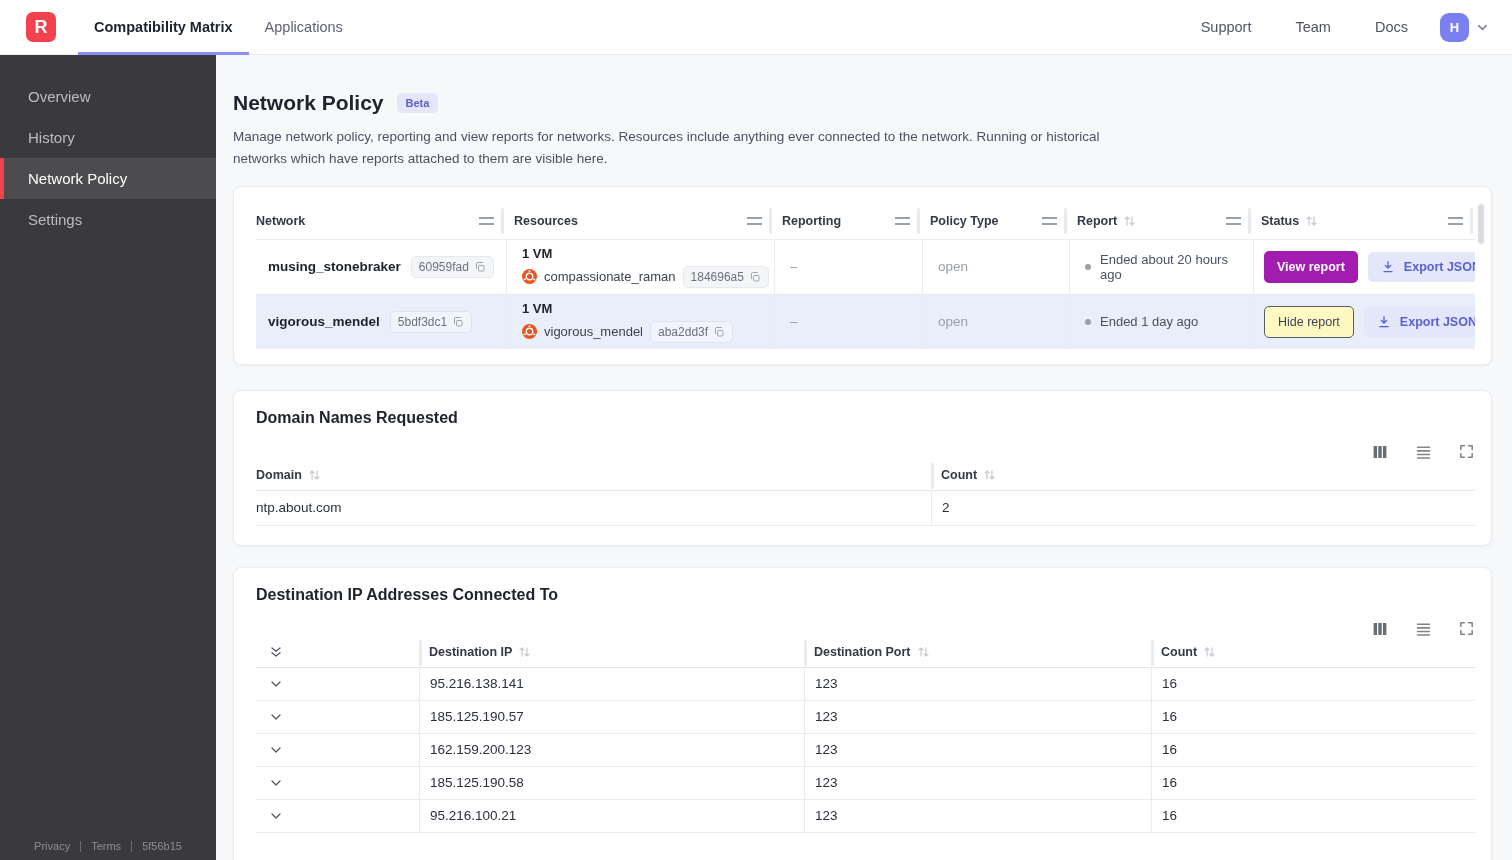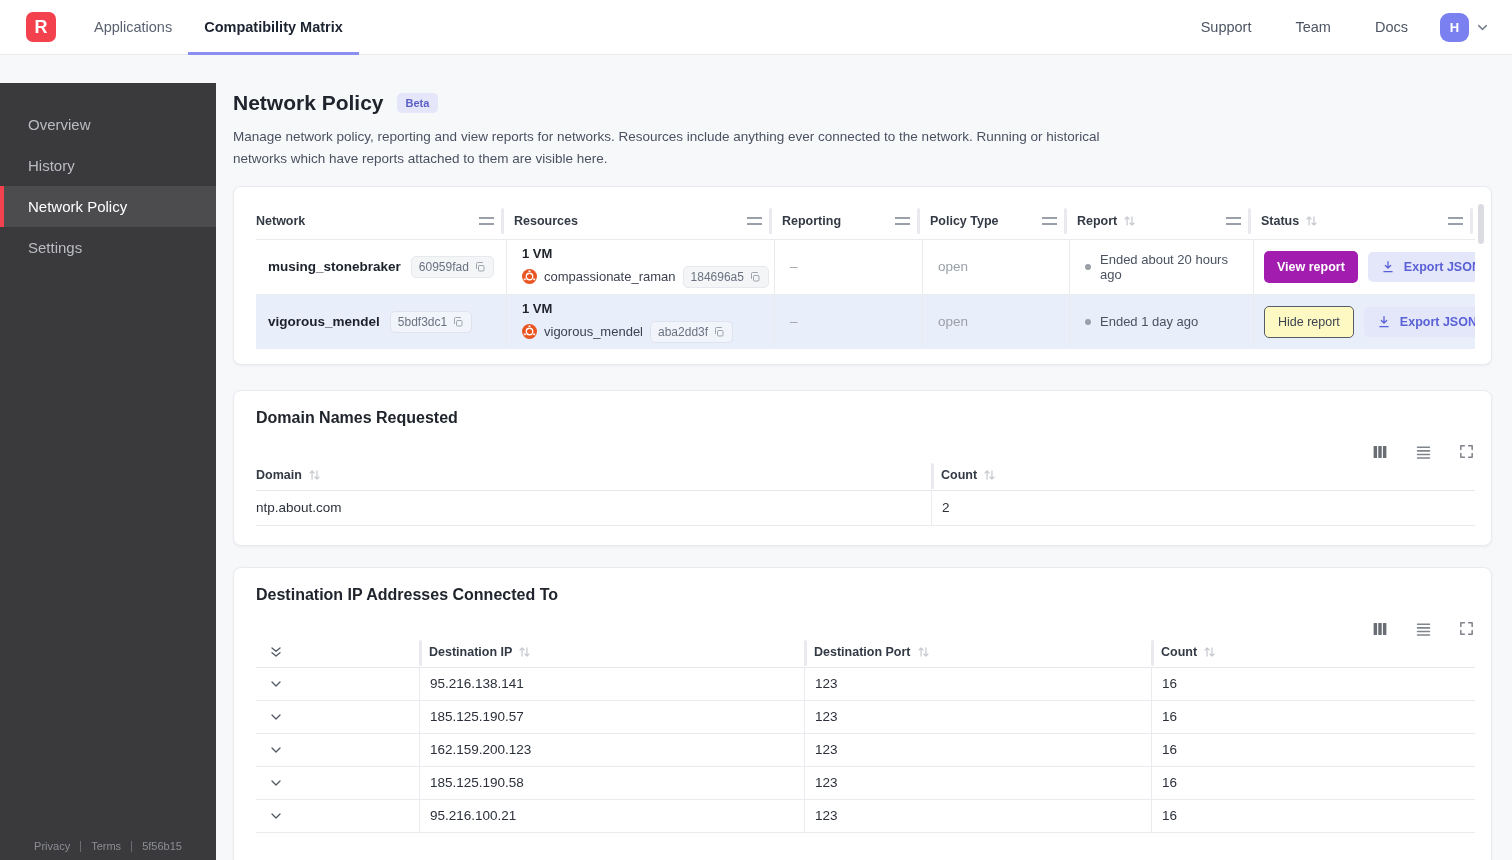--- a/index.html
+++ b/index.html
@@ -34,21 +34,20 @@
   .avatar {
     width:29px; height:29px; border-radius:9px; background:#7b80f0;
     color:#fff; font-size:13px; font-weight:600;
     display:flex; align-items:center; justify-content:center;
   }
 
   
   #sidebar {
     position:absolute; top:55px; left:0; bottom:0; width:216px;
     background:#3a3a3c;
-    margin-top:28px;
   }
   .side-items { margin-top:21px; }
   .side-item {
     height:41px; display:flex; align-items:center;
     padding-left:24px; border-left:4px solid transparent;
     color:#b9bcc2; font-size:15px; cursor:pointer;
   }
   .side-item.active {
     background:#4c4c4e; border-left-color:#f4414e; color:#fff;
   }
@@ -170,25 +169,25 @@
   .expander { margin-left:12px; display:flex; align-items:center; cursor:pointer; }
 </style>
 </head>
 <body>
 
 <div id="topnav">
   <div class="logo">
     <span>R</span>
   </div>
   <div class="nav-tabs">
+    <div class="nav-tab active">
+      <span>Compatibility Matrix</span>
+    </div>
     <div class="nav-tab">
       <span>Applications</span>
-    </div>
-    <div class="nav-tab active">
-      <span>Compatibility Matrix</span>
     </div>
   </div>
   <div class="nav-right">
     <span class="nav-link">Support</span>
     <span class="nav-link">Team</span>
     <span class="nav-link">Docs</span>
     <div class="avatar-group">
       <div class="avatar">
         <span>H</span>
       </div>

